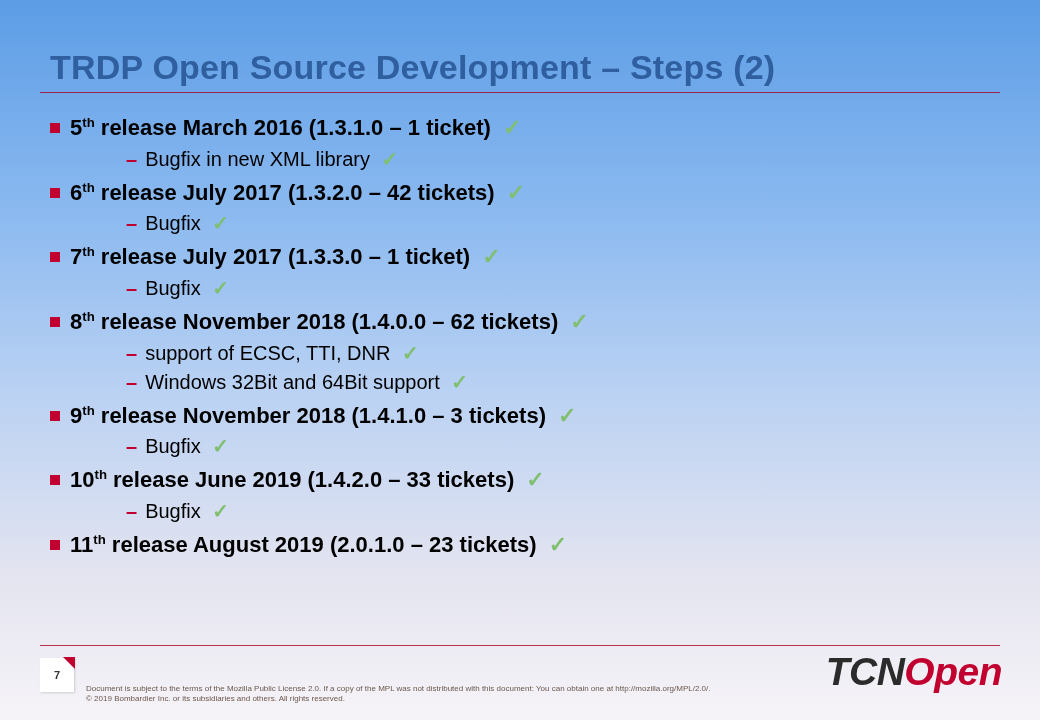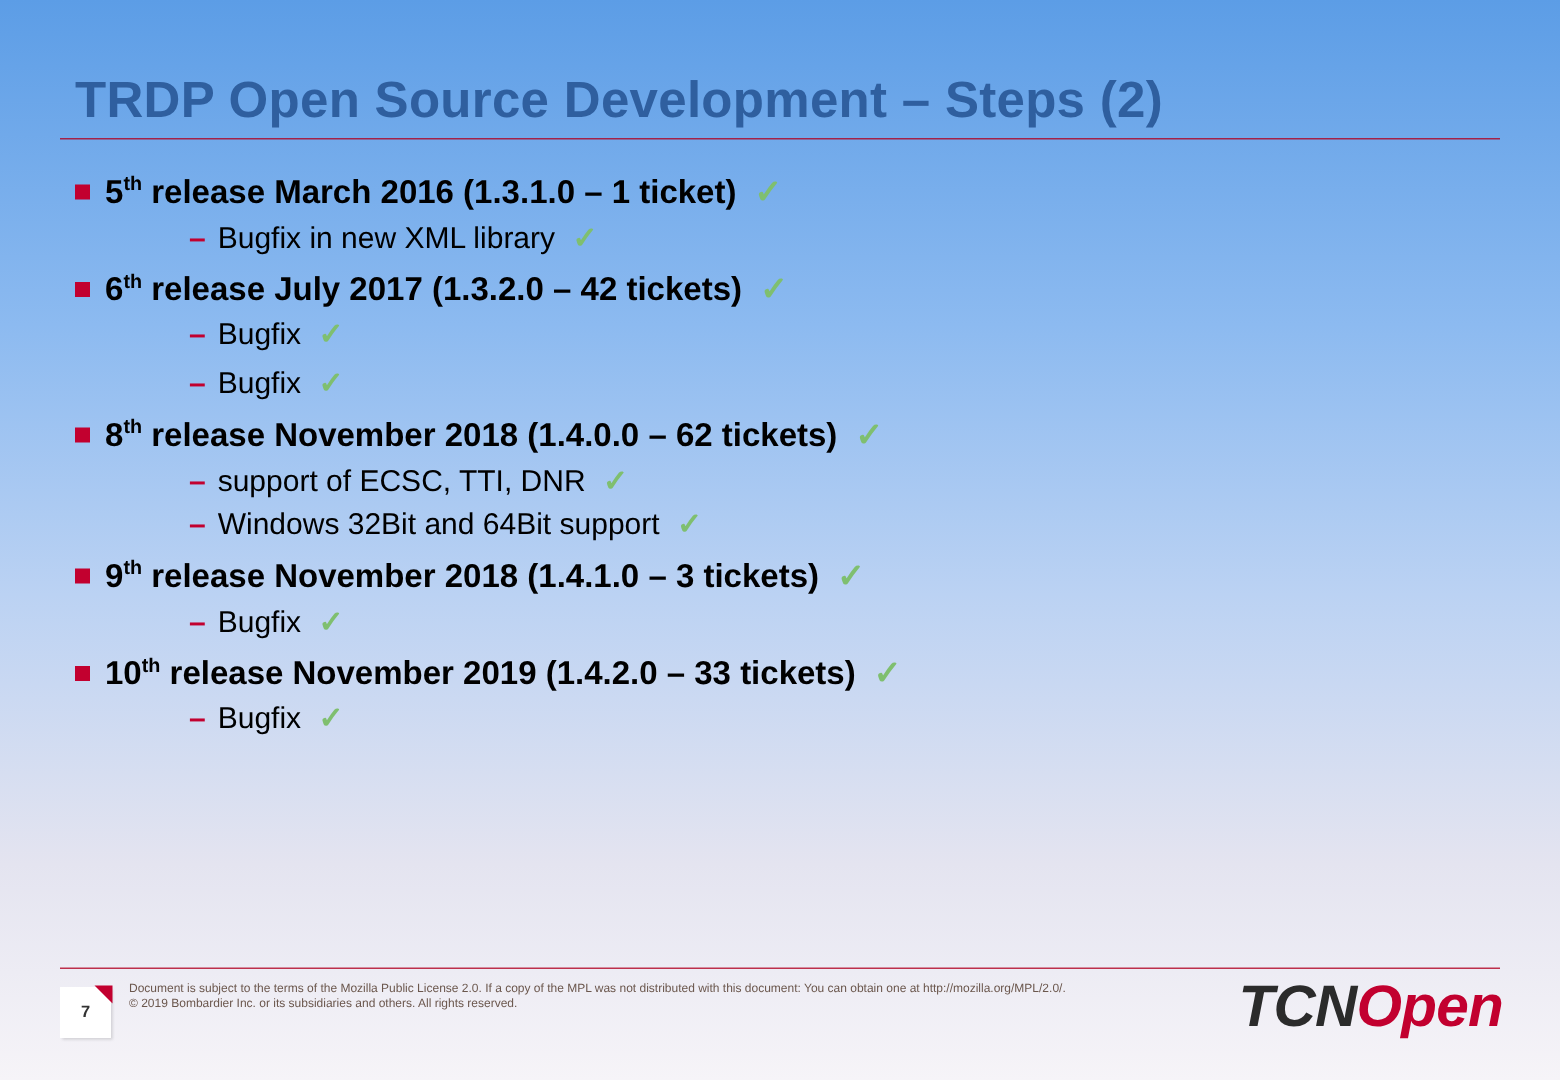--- a/index.html
+++ b/index.html
@@ -109,21 +109,21 @@
     right: -1px;
     top: -1px;
     width: 0;
     height: 0;
     border-left: 12px solid transparent;
     border-top: 12px solid #c2002f;
   }
   .footnote {
     position: absolute;
     left: 86px;
-    bottom: 46px;
+    bottom: 16px;
     width: 640px;
     font-size: 8px;
     line-height: 1.25;
     color: #6b574d;
   }
   .logo-wrap {
     position: absolute;
     right: 38px;
     bottom: 26px;
     font-size: 39px;
@@ -149,36 +149,38 @@
 
   <div class="content" id="content">
       <div class="lvl1"><span class="bullet"></span><span>5</span><sup>th</sup><span> release March 2016 (1.3.1.0 – 1 ticket) </span><span class="check">✓</span></div>
       <div class="sublist">
         <div class="lvl2"><span class="dash">–</span><span>Bugfix in new XML library </span><span class="check">✓</span></div>
       </div>
       <div class="lvl1"><span class="bullet"></span><span>6</span><sup>th</sup><span> release July 2017 (1.3.2.0 – 42 tickets) </span><span class="check">✓</span></div>
       <div class="sublist">
         <div class="lvl2"><span class="dash">–</span><span>Bugfix </span><span class="check">✓</span></div>
       </div>
+      <div class="lvl1"><span class="bullet"></span><span>7</span><sup>th</sup><span> release July 2017 (1.3.3.0 – 1 ticket) </span><span class="check">✓</span></div>
       <div class="sublist">
         <div class="lvl2"><span class="dash">–</span><span>Bugfix </span><span class="check">✓</span></div>
       </div>
       <div class="lvl1"><span class="bullet"></span><span>8</span><sup>th</sup><span> release November 2018 (1.4.0.0 – 62 tickets) </span><span class="check">✓</span></div>
       <div class="sublist">
         <div class="lvl2"><span class="dash">–</span><span>support of  ECSC, TTI, DNR </span><span class="check">✓</span></div>
         <div class="lvl2"><span class="dash">–</span><span>Windows 32Bit and 64Bit support </span><span class="check">✓</span></div>
       </div>
       <div class="lvl1"><span class="bullet"></span><span>9</span><sup>th</sup><span> release November 2018 (1.4.1.0 – 3 tickets) </span><span class="check">✓</span></div>
       <div class="sublist">
         <div class="lvl2"><span class="dash">–</span><span>Bugfix </span><span class="check">✓</span></div>
       </div>
-      <div class="lvl1"><span class="bullet"></span><span>10</span><sup>th</sup><span> release November 2019 (1.4.2.0 – 33 tickets) </span><span class="check">✓</span></div>
+      <div class="lvl1"><span class="bullet"></span><span>10</span><sup>th</sup><span> release June 2019 (1.4.2.0 – 33 tickets) </span><span class="check">✓</span></div>
       <div class="sublist">
         <div class="lvl2"><span class="dash">–</span><span>Bugfix </span><span class="check">✓</span></div>
       </div>
+      <div class="lvl1"><span class="bullet"></span><span>11</span><sup>th</sup><span> release August 2019 (2.0.1.0 – 23 tickets) </span><span class="check">✓</span></div>
     </div>
 
   <div class="footer-rule"></div>
 
   <div class="page-badge">7</div>
 
   <div class="footnote">
     <span>Document is subject to the terms of the Mozilla Public License 2.0. If a copy of the MPL was not distributed with this document: You can obtain one at http://mozilla.org/MPL/2.0/.</span><br>
     <span>© 2019 Bombardier Inc. or its subsidiaries and others. All rights reserved.</span>
   </div>

